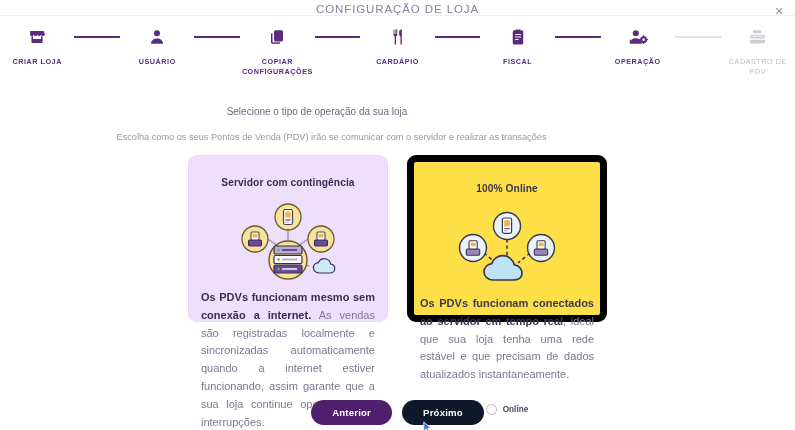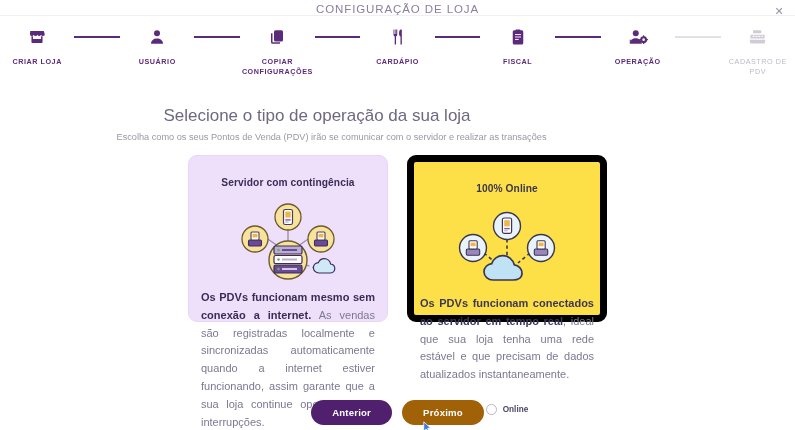--- a/index.html
+++ b/index.html
@@ -57,21 +57,21 @@
   }
   .connector i {
     display: block; width: 100%; height: 1.6px; background: #5b2b7b;
   }
   .connector.dim i { background: #e2dfe8; }
 
   
   .content-title {
     position: absolute; top: 106px; left: 0; width: 634px;
     text-align: center;
-    font-size: 17px; color: #6f6880; font-weight: 400;
+    font-size: 10px; color: #6f6880; font-weight: 400;
   }
   .content-sub {
     position: absolute; top: 132px; left: 0; width: 663px;
     text-align: center;
     font-size: 9.2px; color: #9b96a5; font-weight: 400;
   }
 
   
   .cards {
     position: absolute; top: 155px; left: 188px;
@@ -130,21 +130,21 @@
     position: absolute; bottom: 0; left: 0; width: 795px; height: 36px;
     display: flex; align-items: center; justify-content: center; gap: 10px;
   }
   .btn {
     border: none; border-radius: 14px;
     font-size: 9.6px; font-weight: 700; letter-spacing: 0.2px;
     padding: 7px 21px; cursor: pointer;
     font-family: "Liberation Sans", sans-serif;
   }
   .btn-prev { background: #50206f; color: #ffffff; }
-  .btn-next { background: #a16207; color: #ffffff; }
+  .btn-next { background: #0f172a; color: #ffffff; }
   .cursor {
     position: absolute; left: 423px; top: 421px;
     width: 9px; height: 13px; pointer-events: none;
   }
 </style>
 </head>
 <body>
 
 <div class="modal-header">
   <div class="modal-title">CONFIGURAÇÃO DE LOJA</div>

